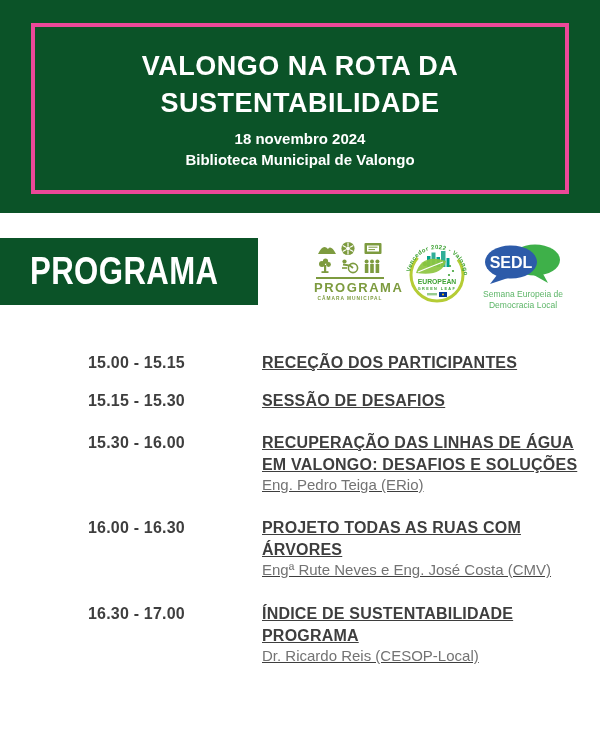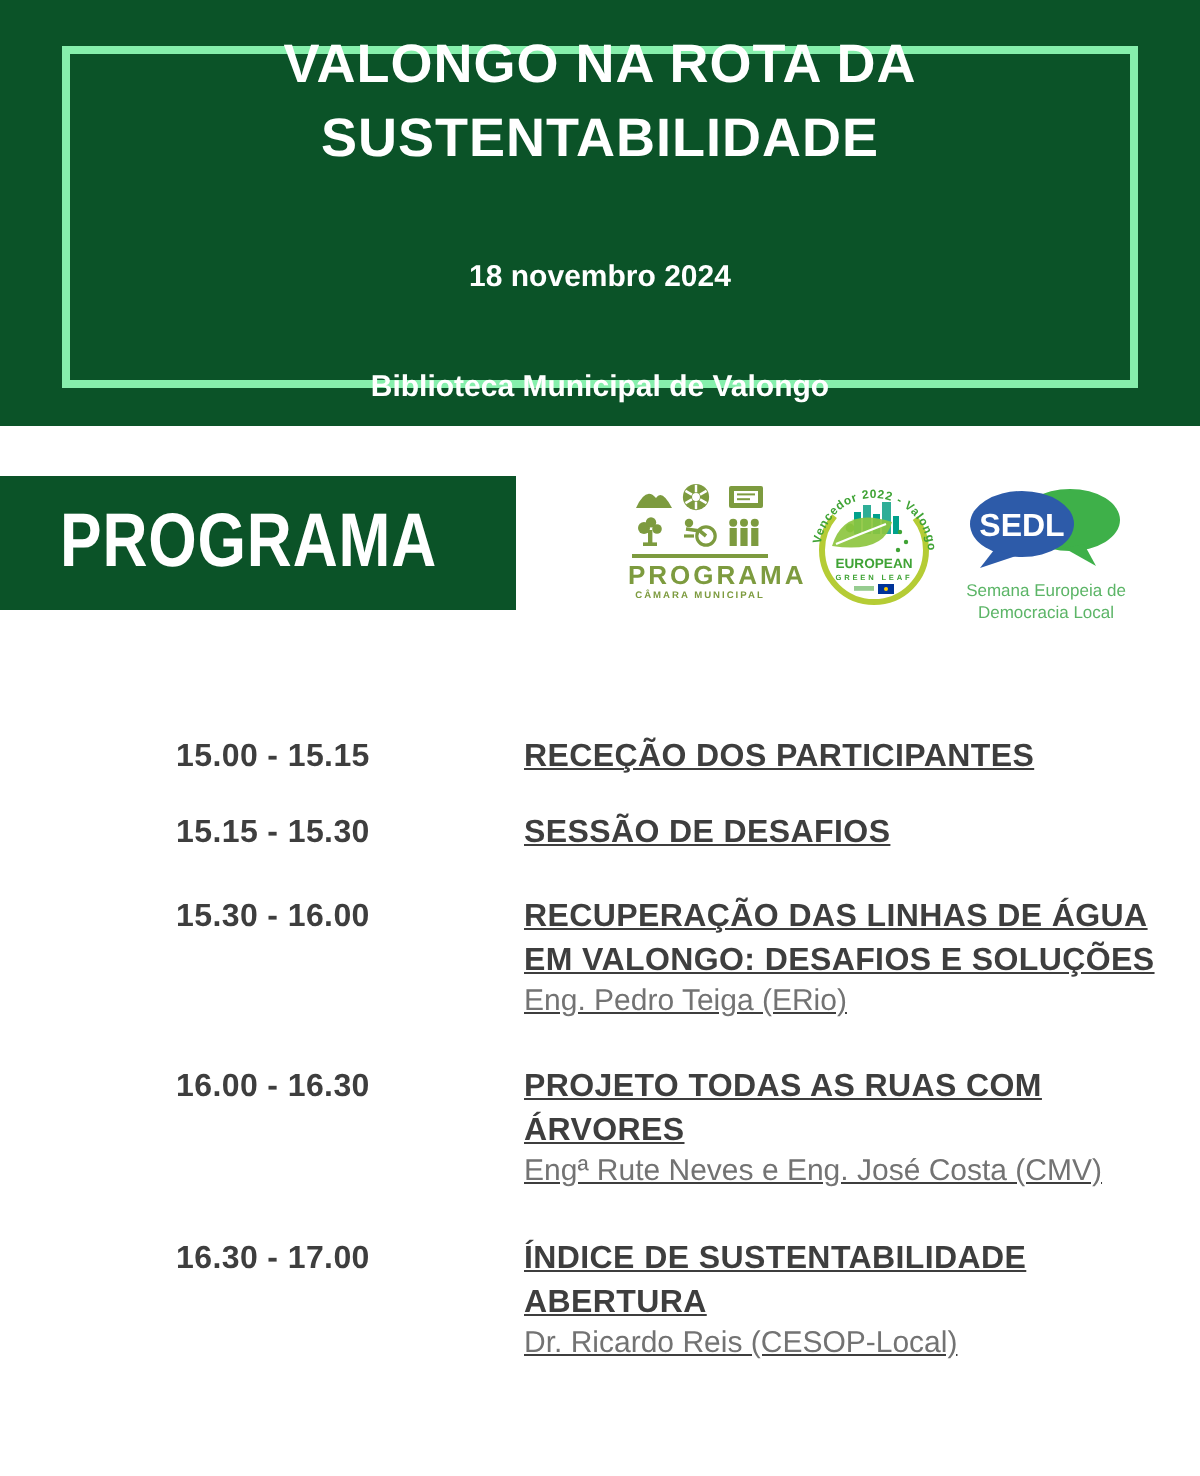--- a/index.html
+++ b/index.html
@@ -4,22 +4,22 @@
 <style>
   html,body { margin:0; padding:0; background:#e8e8e8; }
   .poster {
     position:relative; width:600px; height:738px; background:#ffffff;
     font-family:"Liberation Sans", sans-serif; overflow:hidden; margin:0 auto;
   }
   
   .header { position:absolute; top:0; left:0; width:600px; height:213px; background:#0b5328; }
   .header-frame {
     position:absolute; top:23px; left:31px; right:31px; bottom:19px;
-    border:4px solid #86efac; display:flex; flex-direction:column;
-    align-items:center; justify-content:center; text-align:center; color:#ffffff;gap:34px;
+    border:4px solid #ec4899; display:flex; flex-direction:column;
+    align-items:center; justify-content:center; text-align:center; color:#ffffff;
   }
   .header-title {
     font-size:27px; font-weight:bold; line-height:37px; letter-spacing:0.5px;
     max-width:470px; margin:0 0 6px 0;
   }
   .header-date  { font-size:15px; font-weight:bold; line-height:21px; }
   .header-venue { font-size:15px; font-weight:bold; line-height:21px; }
 
   
   .programa-box {
@@ -40,21 +40,21 @@
   .v-sub  { color:#7d9b3f; font-size:4.8px; font-weight:bold; letter-spacing:1px; line-height:7px; }
 
   
   .egl-logo { position:absolute; left:403px; top:240px; width:68px; height:68px; }
 
   
   .sedl-logo { position:absolute; left:482px; top:243px; width:82px; text-align:center; }
   .sedl-caption { color:#5cb567; font-size:8.5px; line-height:9.5px; margin-top:1px; }
 
   
-  .schedule { position:absolute; left:88px; top:368px; width:500px; color:#3e3e3e; }
+  .schedule { position:absolute; left:88px; top:352px; width:500px; color:#3e3e3e; }
   .sch-row { display:flex; }
   .sch-row.mb1 { margin-bottom:16px; }
   .sch-row.mb2 { margin-bottom:21px; }
   .sch-row.mb3 { margin-bottom:23px; }
   .sch-row.mb4 { margin-bottom:24px; }
   .sch-time {
     width:174px; flex:none; font-size:16px; font-weight:bold;
     letter-spacing:0.2px; line-height:21.5px;
   }
   .sch-content { width:316px;text-decoration:underline; }
@@ -224,19 +224,19 @@
       <div class="sch-time">16.00 - 16.30</div>
       <div class="sch-content">
         <div class="sch-title">PROJETO TODAS AS RUAS COM ÁRVORES</div>
         <div class="sch-speaker">Engª Rute Neves e Eng. José Costa (CMV)</div>
       </div>
     </div>
 
     <div class="sch-row">
       <div class="sch-time">16.30 - 17.00</div>
       <div class="sch-content">
-        <div class="sch-title">ÍNDICE DE SUSTENTABILIDADE ABERTURA</div>
+        <div class="sch-title">ÍNDICE DE SUSTENTABILIDADE PROGRAMA</div>
         <div class="sch-speaker">Dr. Ricardo Reis (CESOP-Local)</div>
       </div>
     </div>
 
   </div>
 </div>
 
 </body></html>

